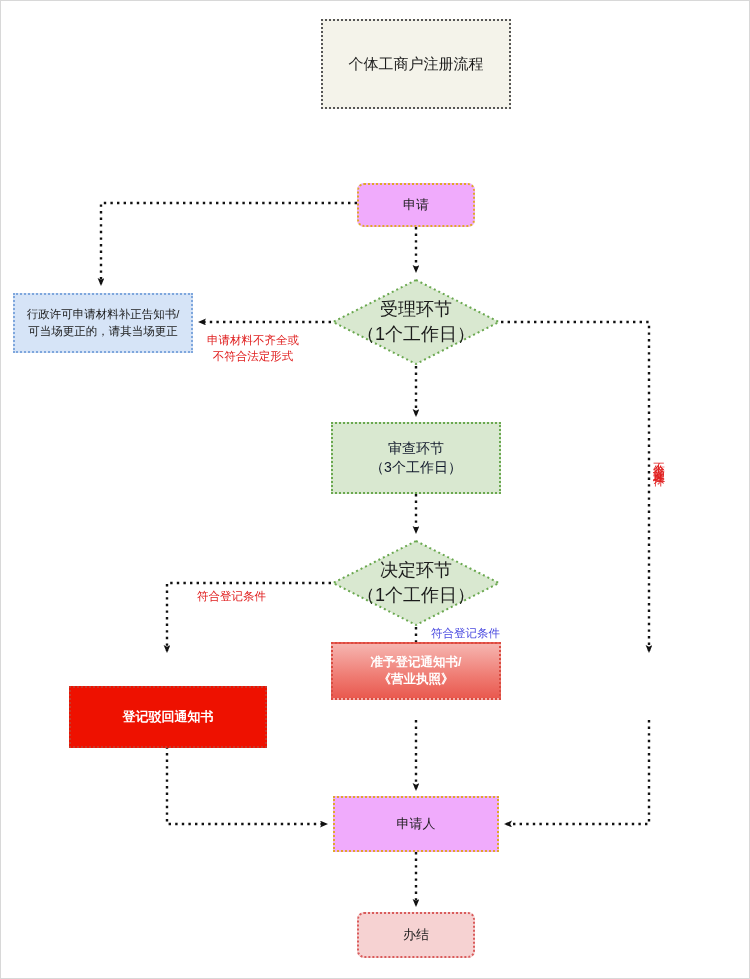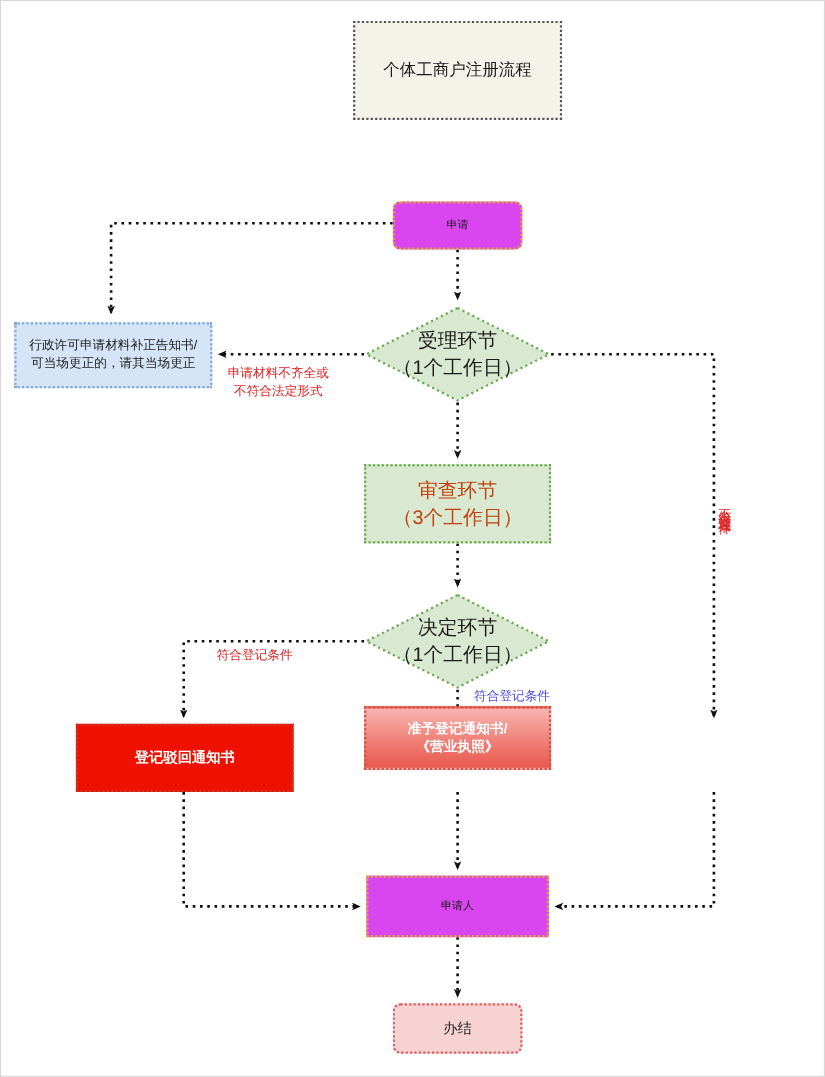--- a/index.html
+++ b/index.html
@@ -35,24 +35,24 @@
   
   .n-title {
     left: 320px; top: 18px; width: 190px; height: 90px;
     background: #f4f3ea;
     border: 2px dotted #555555;
     color: #1b1b1b;
     font-size: 15px;
   }
   
   .n-yellow {
-    background: #d946ef;
+    background: #f0abfc;
     border: 2px dotted #e0a92a;
     color: #1b1b1b;
-    font-size: 10px;
+    font-size: 13px;
     border-radius: 7px;
   }
   .n-apply { left: 356px; top: 182px; width: 118px; height: 44px; }
   .n-applicant {
     left: 332px; top: 795px; width: 166px; height: 56px;
     border-radius: 0;
   }
   
   .diamond {
     position: absolute;
@@ -69,40 +69,41 @@
     display: flex; align-items: center; justify-content: center;
     text-align: center; white-space: pre-line;
     font-size: 18px; color: #1b1b1b; line-height: 1.4;
   }
   .d-accept { left: 330px; top: 277px; width: 170px; height: 88px; }
   .d-decide { left: 330px; top: 538px; width: 170px; height: 88px; }
   
   .n-green {
     background: #d9e8d0;
     border: 2px dotted #6aa84f;
-    color: #c2410c;
-    font-size: 18px;
+    color: #0f172a;
+    font-size: 14px;
   }
   .n-review { left: 330px; top: 421px; width: 170px; height: 72px; }
   
   .n-blue {
     left: 12px; top: 292px; width: 180px; height: 60px;
     background: #d6e4f7;
     border: 2px dotted #7fa7dd;
     color: #1b1b1b;
     font-size: 11.5px;
     line-height: 1.45;
   }
   
   .n-red {
     background: #ee1100;
     border: 2px dotted #c8392b;
     color: #ffffff;
     font-size: 13px;
     font-weight: bold;
+    margin-top: 28px;
   }
   .n-reject { left: 68px; top: 657px; width: 198px; height: 62px; }
   .n-noaccept { left: 583px; top: 657px; width: 146px; height: 62px; }
   
   .n-grant {
     left: 330px; top: 641px; width: 170px; height: 58px;
     background: linear-gradient(180deg, #f6b5b0 0%, #ef7b72 60%, #e9594f 100%);
     border: 2px dotted #d94b40;
     color: #ffffff;
     font-size: 12.5px;

